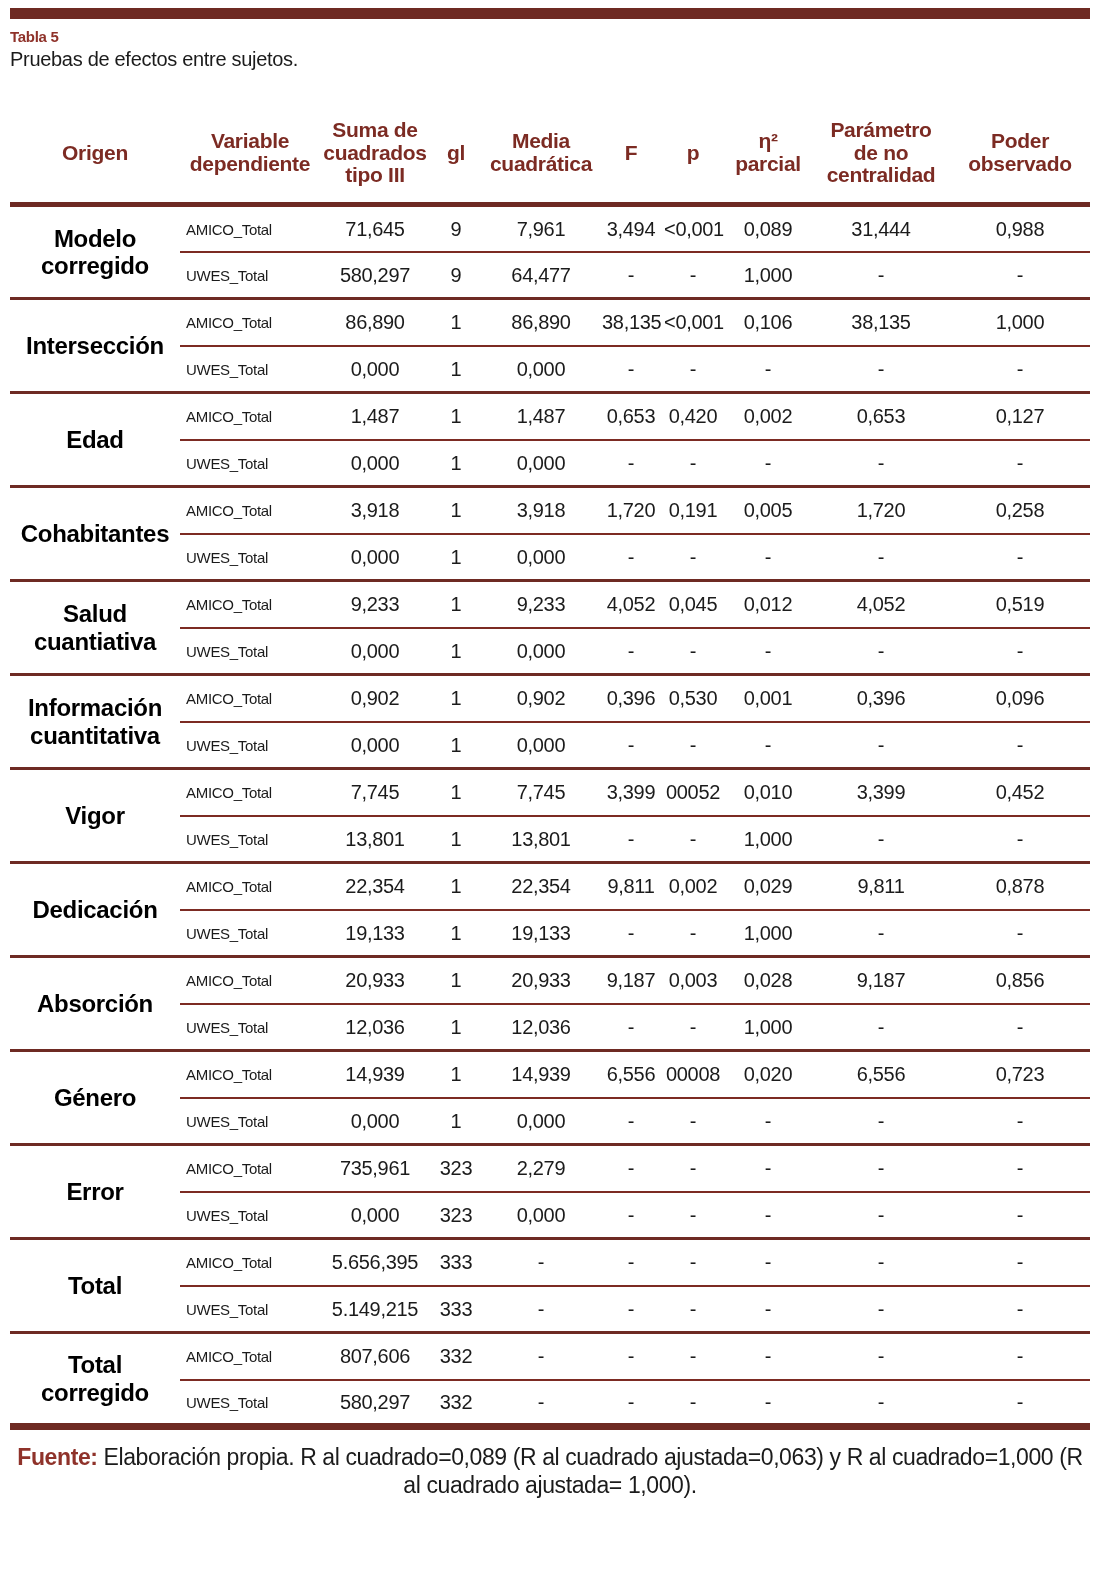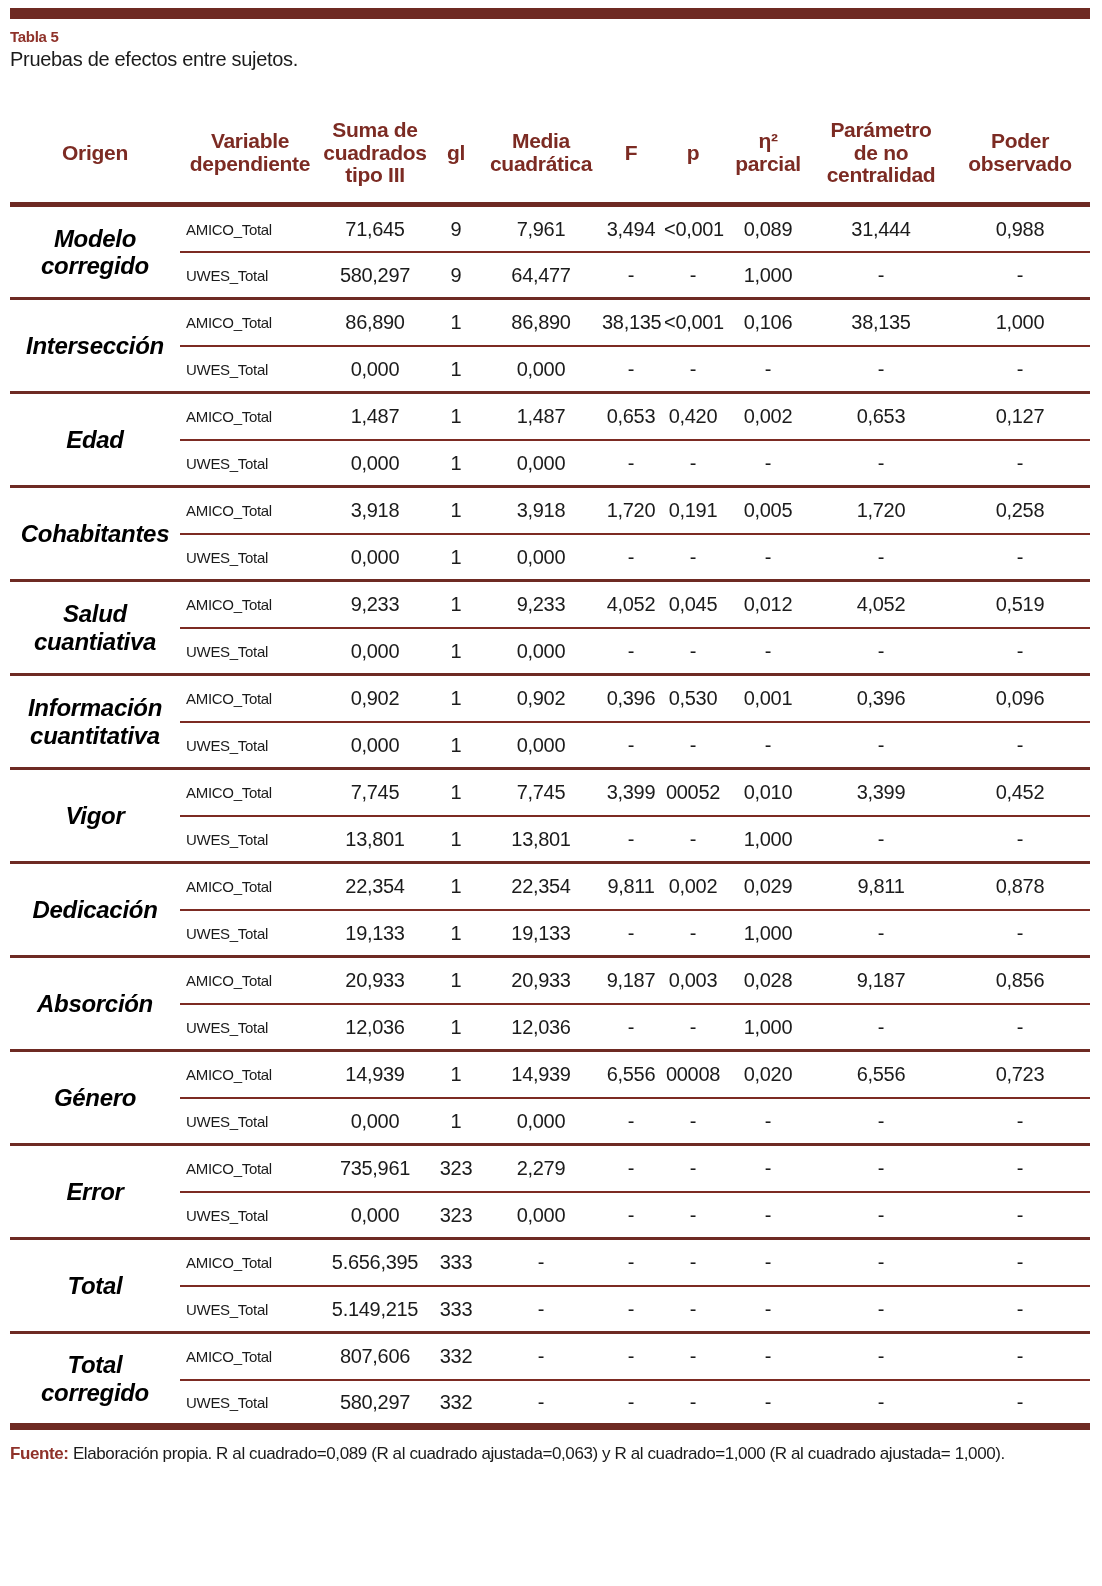--- a/index.html
+++ b/index.html
@@ -44,27 +44,28 @@
   }
   td.vardep{text-align:left;padding-left:6px;font-size:15px;}
   td.origin{
     font-weight:bold;font-size:24px;line-height:1.15;color:#000;
     text-align:center;
   }
   
   tr.group-inner td:not(.origin){border-bottom:2px solid var(--maroon-line);}
   
   tr.group-end td{border-bottom:3px solid var(--maroon-dark);}
-  td.origin{border-bottom:3px solid var(--maroon-dark);font-style:italic;}
+  td.origin{border-bottom:3px solid var(--maroon-dark);}
   
   tr.table-last td{border-bottom:7px solid var(--maroon-dark);}
   td.origin.origin-last{border-bottom:7px solid var(--maroon-dark);}
   .footnote{
-    margin:14px 0 0 0;font-size:17px;line-height:1.2;color:var(--ink);
+    margin:14px 0 0 0;font-size:23px;line-height:1.2;color:var(--ink);
     letter-spacing:-0.4px;
+    text-align:center;
   }
   .footnote .fuente{color:var(--maroon-title);font-weight:bold;}
 </style>
 </head>
 <body>
 
 <div class="page">
   <div class="top-bar"></div>
   <div class="table-number">Tabla 5</div>
   <div class="table-title">Pruebas de efectos entre sujetos.</div>

